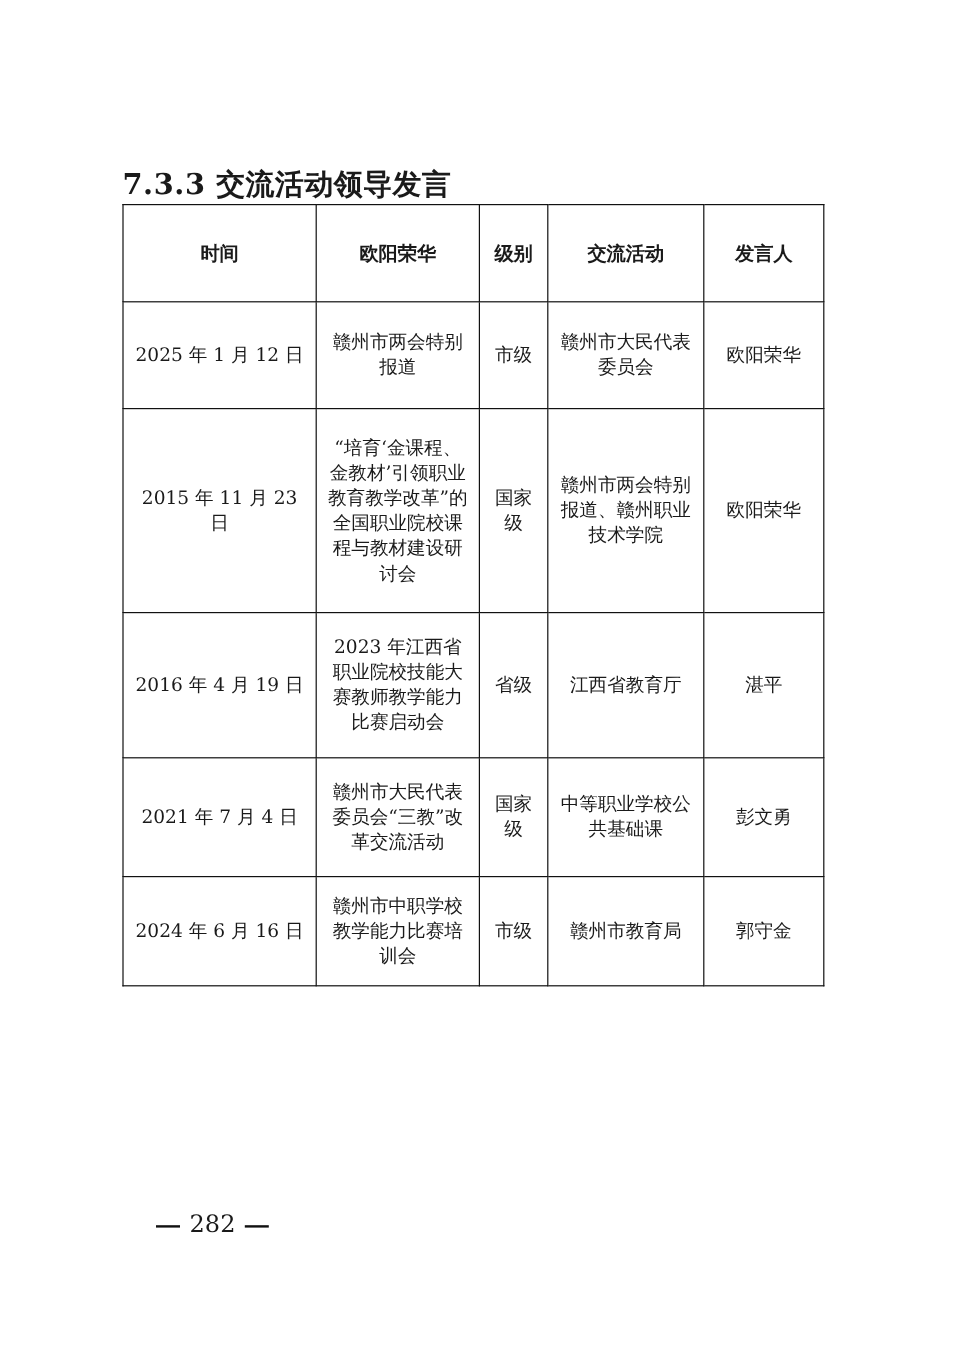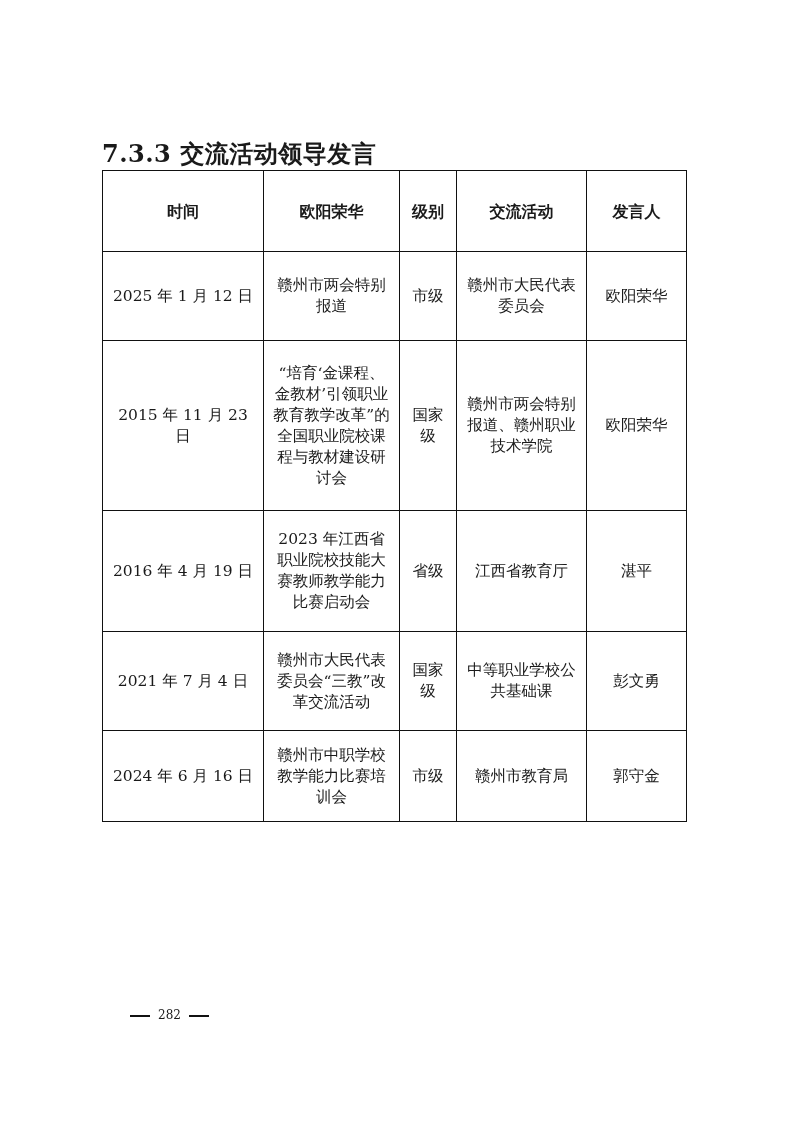--- a/index.html
+++ b/index.html
@@ -4,21 +4,21 @@
   <style>
     html, body { margin: 0; padding: 0; background: #ffffff; }
     body { width: 794px; height: 1123px; position: relative; font-family: "DejaVu Serif", "Liberation Serif", serif; color: #1a1a1a; }
     .heading { position: absolute; left: 102px; top: 138px; font-size: 24px; font-weight: bold; letter-spacing: 0.5px; }
     table.data { position: absolute; left: 102px; top: 170px; border-collapse: collapse; table-layout: fixed; width: 585px; }
     table.data td, table.data th { border: 1.3px solid #111; text-align: center; vertical-align: middle; font-size: 15.5px; line-height: 21px; padding: 0 8px; font-weight: normal; }
     table.data th { font-size: 16px; font-weight: bold; }
     .c0 { width: 161px; } .c1 { width: 136px; } .c2 { width: 57px; } .c3 { width: 130px; } .c4 { width: 100px; }
     .h-head { height: 81px; }
     td.act { padding: 0 10px; }
-    .pageno { position: absolute; left: 122px; top: 1008px; font-size: 12px; }
+    .pageno { position: absolute; left: 122px; top: 1008px; font-size: 20px; }
     .dash { display: inline-block; width: 20px; height: 0; border-top: 2px solid #111; vertical-align: middle; margin: 0 8px; }
   </style>
 </head>
 <body>
 
 <div class="heading">7.3.3 交流活动领导发言</div>
 
 <table class="data">
   <colgroup>
       <col class="c0">

